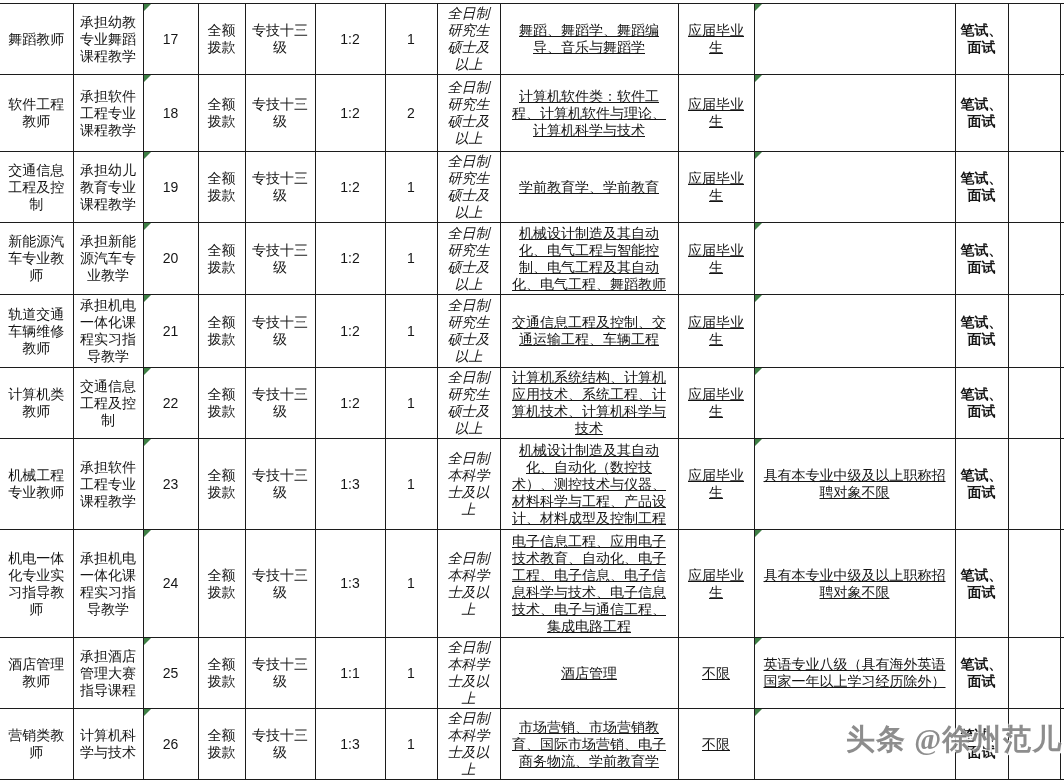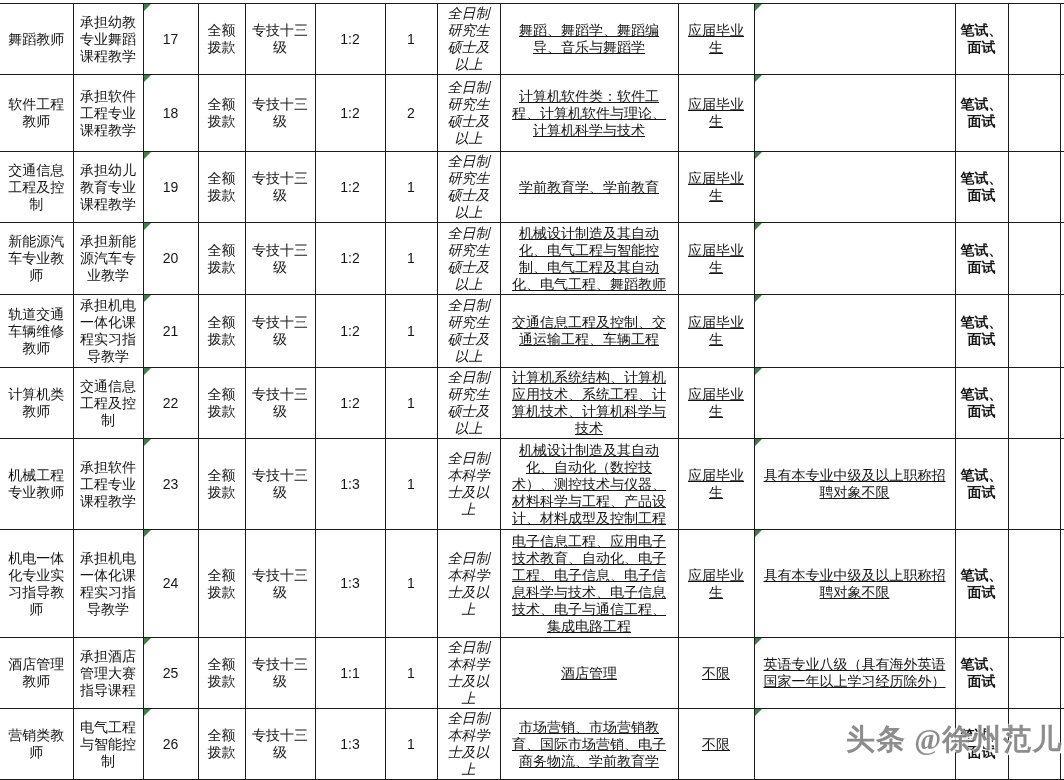--- a/index.html
+++ b/index.html
@@ -212,21 +212,21 @@
           <td class="edu edu-left">全日制本科学士及以上</td>
           <td class="al">酒店管理</td>
           <td class="al">不限</td>
           <td class="al"><i class="tri"></i>英语专业八级（具有海外英语国家一年以上学习经历除外）</td>
           <td class="exam">笔试、面试</td>
           <td></td>
           <td></td>
         </tr>
         <tr style="height: 68px;">
           <td>营销类教师</td>
-          <td>电气工程与智能控制</td>
+          <td>计算机科学与技术</td>
           <td><i class="tri"></i>26</td>
           <td>全额拨款</td>
           <td>专技十三级</td>
           <td>1:3</td>
           <td>1</td>
           <td class="edu edu-left">全日制本科学士及以上</td>
           <td class="al">市场营销、市场营销教育、国际市场营销、电子商务物流、学前教育学</td>
           <td class="al">不限</td>
           <td class="al">
             <i class="tri"></i>

